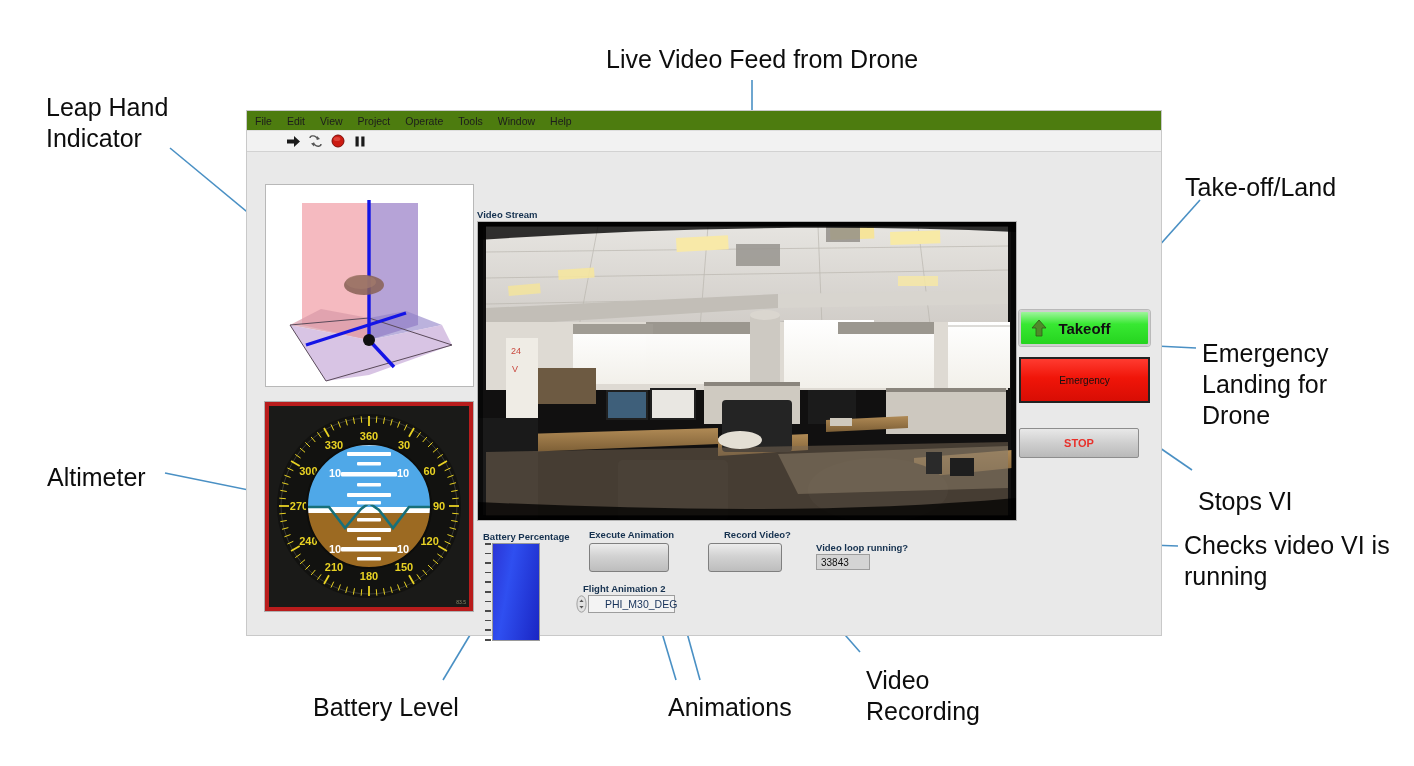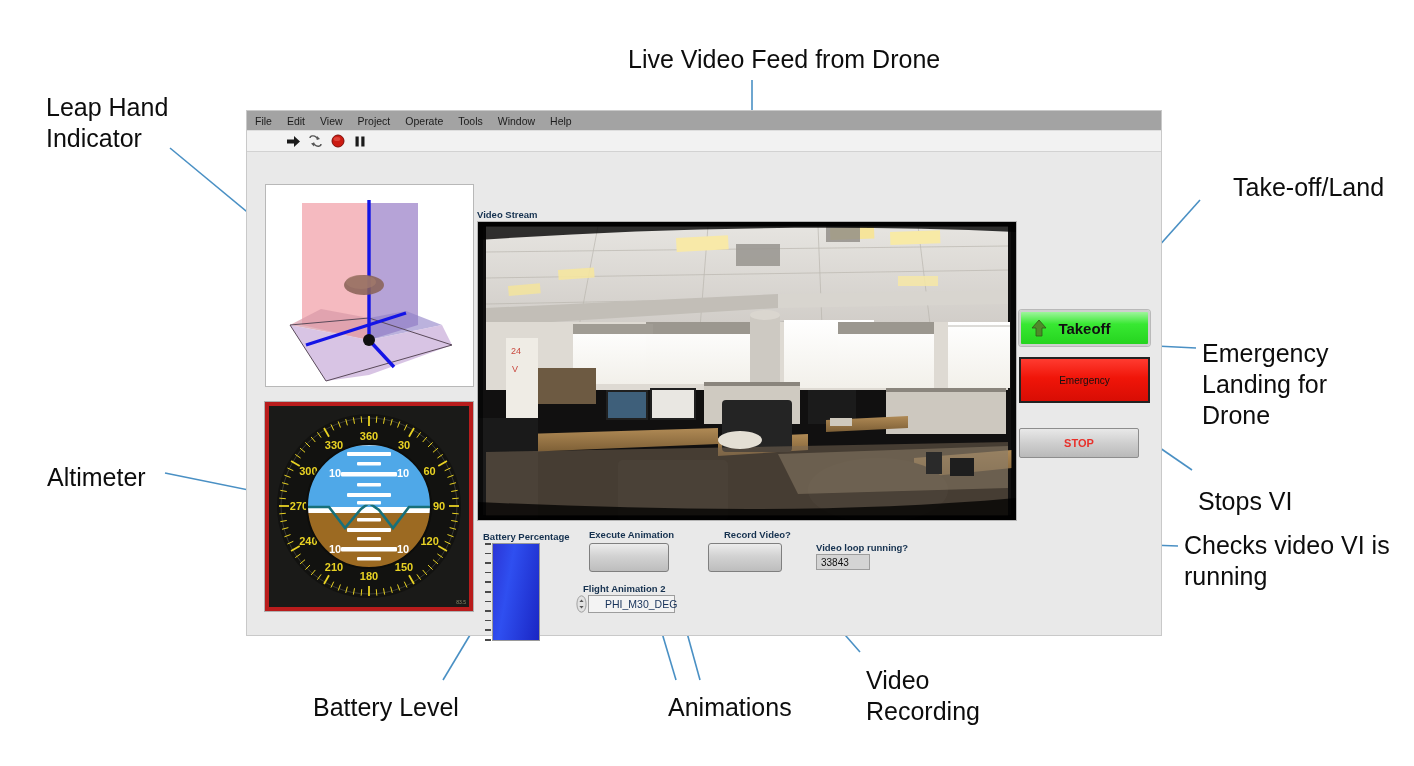--- a/index.html
+++ b/index.html
@@ -27,21 +27,21 @@
   #vi-window{
     position:absolute;
     left:246px;top:110px;
     width:916px;height:526px;
     background:#e9e9e9;
     border:1px solid #c9c9c9;
     box-sizing:border-box;
   }
   #menu-bar{
     height:20px;
-    background:#a3a3a3;
+    background:#4d7c0f;
     border-bottom:1px solid #dedede;
     display:flex;align-items:center;
     padding-left:8px;
     box-sizing:border-box;
   }
   .menu-item{
     font-size:10.5px;
     color:#1c1c1c;
     margin-right:15px;
     cursor:default;
@@ -244,24 +244,24 @@
 
   <line x1="443" y1="680" x2="500" y2="585" stroke="#4a90c4" stroke-width="1.6" marker-end="url(#ah)"></line>
 
   <line x1="700" y1="680" x2="660" y2="535" stroke="#4a90c4" stroke-width="1.6" marker-end="url(#ah)"></line>
 
   <line x1="676" y1="680" x2="651" y2="596" stroke="#4a90c4" stroke-width="1.6" marker-end="url(#ah)"></line>
 
   <line x1="860" y1="652" x2="760" y2="538" stroke="#4a90c4" stroke-width="1.6" marker-end="url(#ah)"></line>
 </svg>
 
-<div class="annot" style="left:628px;top:44px;">Live Video Feed from Drone</div>
+<div class="annot" style="left:606px;top:44px;">Live Video Feed from Drone</div>
 <div class="annot" style="left:46px;top:92px;">Leap Hand
 Indicator</div>
-<div class="annot" style="left:1185px;top:172px;margin-left:48px;">Take-off/Land</div>
+<div class="annot" style="left:1185px;top:172px;">Take-off/Land</div>
 <div class="annot" style="left:1202px;top:338px;">Emergency
 Landing for
 Drone</div>
 <div class="annot" style="left:47px;top:462px;">Altimeter</div>
 <div class="annot" style="left:1198px;top:466px;margin-top:20px;">Stops VI</div>
 <div class="annot" style="left:1184px;top:530px;">Checks video VI is
 running</div>
 <div class="annot" style="left:313px;top:692px;">Battery Level</div>
 <div class="annot" style="left:668px;top:692px;">Animations</div>
 <div class="annot" style="left:866px;top:665px;">Video

